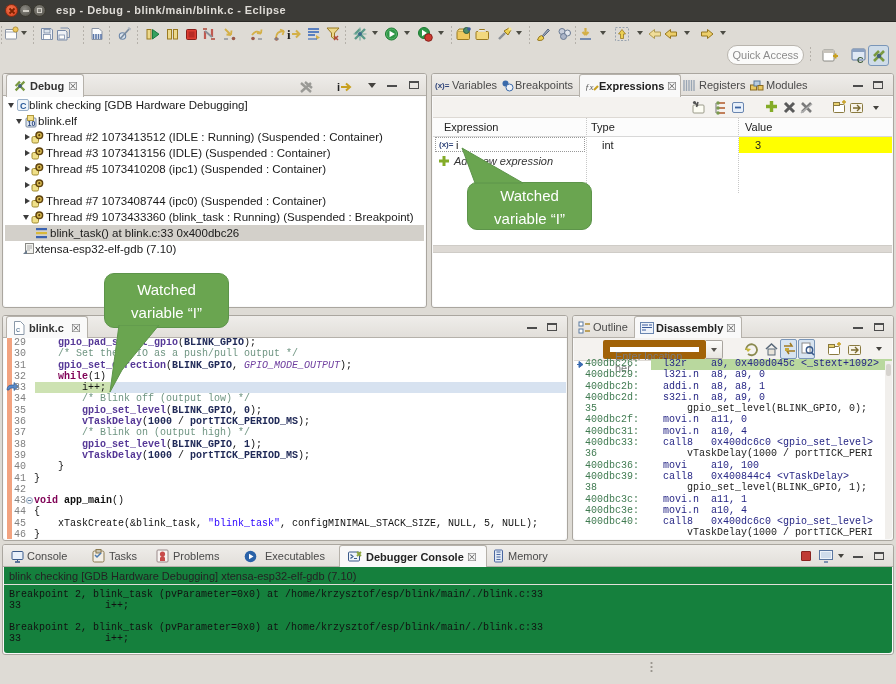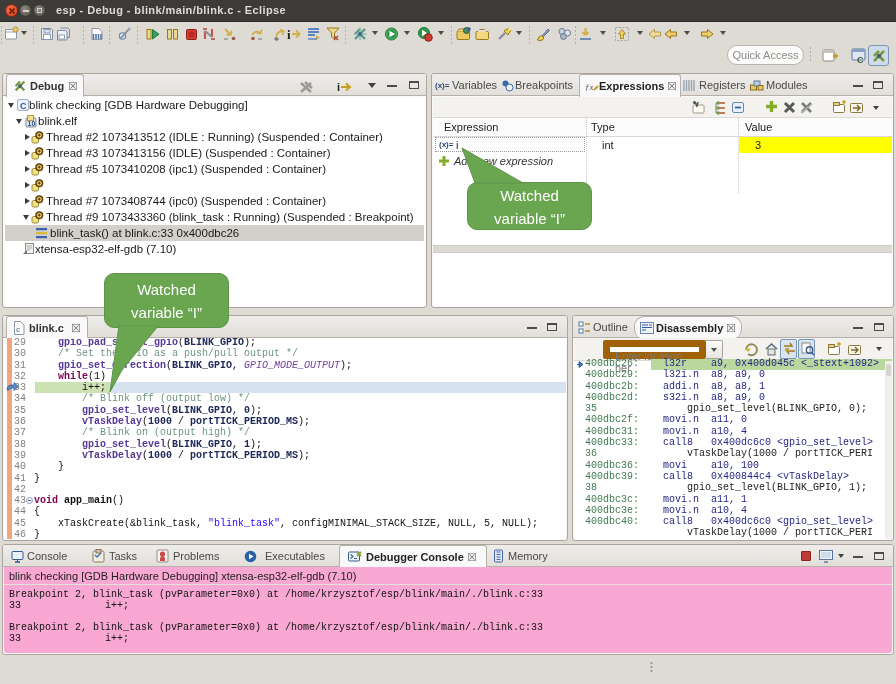--- a/index.html
+++ b/index.html
@@ -519,21 +519,21 @@
 <div class="panel" id="disasmpanel" style="left:572px; top:315px; width:322px; height:226px;">
   <div class="tabbar"></div>
   <div class="tab" style="left:3px; width:58px;">
       <svg style="position:absolute;left:2px;top:5px" width="13" height="13">
         <rect x="1" y="1" width="4" height="4" fill="#fff" stroke="#5a7aa0"></rect>
         <rect x="1" y="8" width="4" height="4" fill="#fff" stroke="#5a7aa0"></rect>
         <path d="M7 3 h5 M7 10 h5" stroke="#b08a30" stroke-width="1.6"></path>
       </svg>
       <span class="lbl" style="left:17px;">Outline</span>
     </div>
-  <div class="tab active" style="left:61px; width:108px;border-radius:10px;">
+  <div class="tab active" style="left:61px; width:108px;">
     <svg style="position:absolute;left:5px;top:5px" width="14" height="13">
         <rect x="0.5" y="0.5" width="13" height="11" fill="#eef3fa" stroke="#6a86b0"></rect>
         <path d="M2 3 h6 M2 5.5 h10 M2 8 h4 M9 3 h3" stroke="#3a5a9a" stroke-width="1.2"></path>
       </svg>
     <span class="lbl" style="left:21px; font-weight:bold; color:#222;">Disassembly</span>
     <span class="lbl" style="left:91px; color:#666;">☒</span>
   </div>
   <div class="minmax minbtn" style="left:280px;"></div>
   <div class="minmax maxbtn" style="left:301px;"></div>
   <div id="disbody" style="position:absolute; left:1px; top:22px; right:1px; bottom:1px; background:#fff; overflow:hidden; border-radius:0 0 3px 3px;">
@@ -649,21 +649,21 @@
 
   <div class="abs" style="left:798px; top:6px; width:10px; height:10px; background:#c03a34; border:1px solid #8a2420; border-radius:1px;"></div>
   <div class="dd" style="left:835px; top:9px; border-top-color:#44423e;"></div>
   <svg class="abs" style="left:816px; top:5px;" width="14" height="13">
       <rect x="0.5" y="0.5" width="13" height="9" fill="#eef3fa" stroke="#5a76a0"></rect>
       <rect x="2" y="2" width="10" height="6" fill="#cfdcec"></rect>
       <path d="M5 12 h4" stroke="#5a76a0" stroke-width="1.5"></path>
     </svg>
   <div class="minmax minbtn" style="left:850px;"></div>
   <div class="minmax maxbtn" style="left:871px;"></div>
-  <div id="conbody" style="position:absolute; left:1px; top:22px; right:1px; bottom:1px; background:#f9a8d4; overflow:hidden; border-radius:0 0 3px 3px;">
+  <div id="conbody" style="position:absolute; left:1px; top:22px; right:1px; bottom:1px; background:#15803d; overflow:hidden; border-radius:0 0 3px 3px;">
     <div style="position:absolute; left:5px; top:3px; font-size:11px; color:#222;">blink checking [GDB Hardware Debugging] xtensa-esp32-elf-gdb (7.10)</div>
     <div style="position:absolute; left:0; top:17px; right:0; height:1px; background:#e2dfda;"></div>
     <div class="mono" style="position:absolute; left:5px; top:22px;">Breakpoint 2, blink_task (pvParameter=0x0) at /home/krzysztof/esp/blink/main/./blink.c:33
 33              i++;
 
 Breakpoint 2, blink_task (pvParameter=0x0) at /home/krzysztof/esp/blink/main/./blink.c:33
 33              i++;</div>
   </div>
 </div>
 

